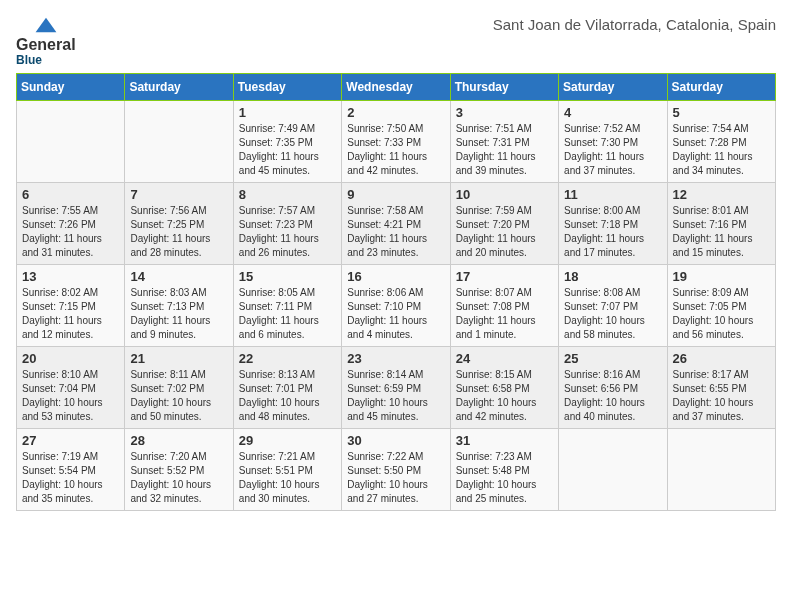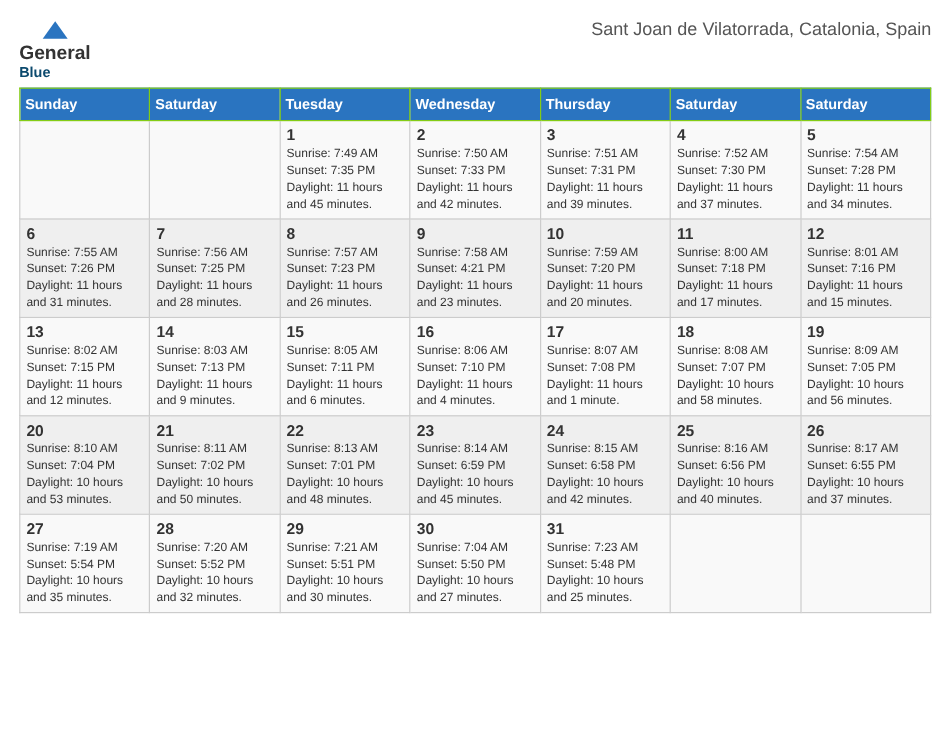--- a/index.html
+++ b/index.html
@@ -304,21 +304,21 @@
 Daylight: 10 hours and 32 minutes.</div>
         </td>
         <td>
           <span class="day-number">29</span>
           <div class="day-detail">Sunrise: 7:21 AM
 Sunset: 5:51 PM
 Daylight: 10 hours and 30 minutes.</div>
         </td>
         <td>
           <span class="day-number">30</span>
-          <div class="day-detail">Sunrise: 7:04 AM
+          <div class="day-detail">Sunrise: 7:22 AM
 Sunset: 5:50 PM
 Daylight: 10 hours and 27 minutes.</div>
         </td>
         <td>
           <span class="day-number">31</span>
           <div class="day-detail">Sunrise: 7:23 AM
 Sunset: 5:48 PM
 Daylight: 10 hours and 25 minutes.</div>
         </td>
         <td></td>

